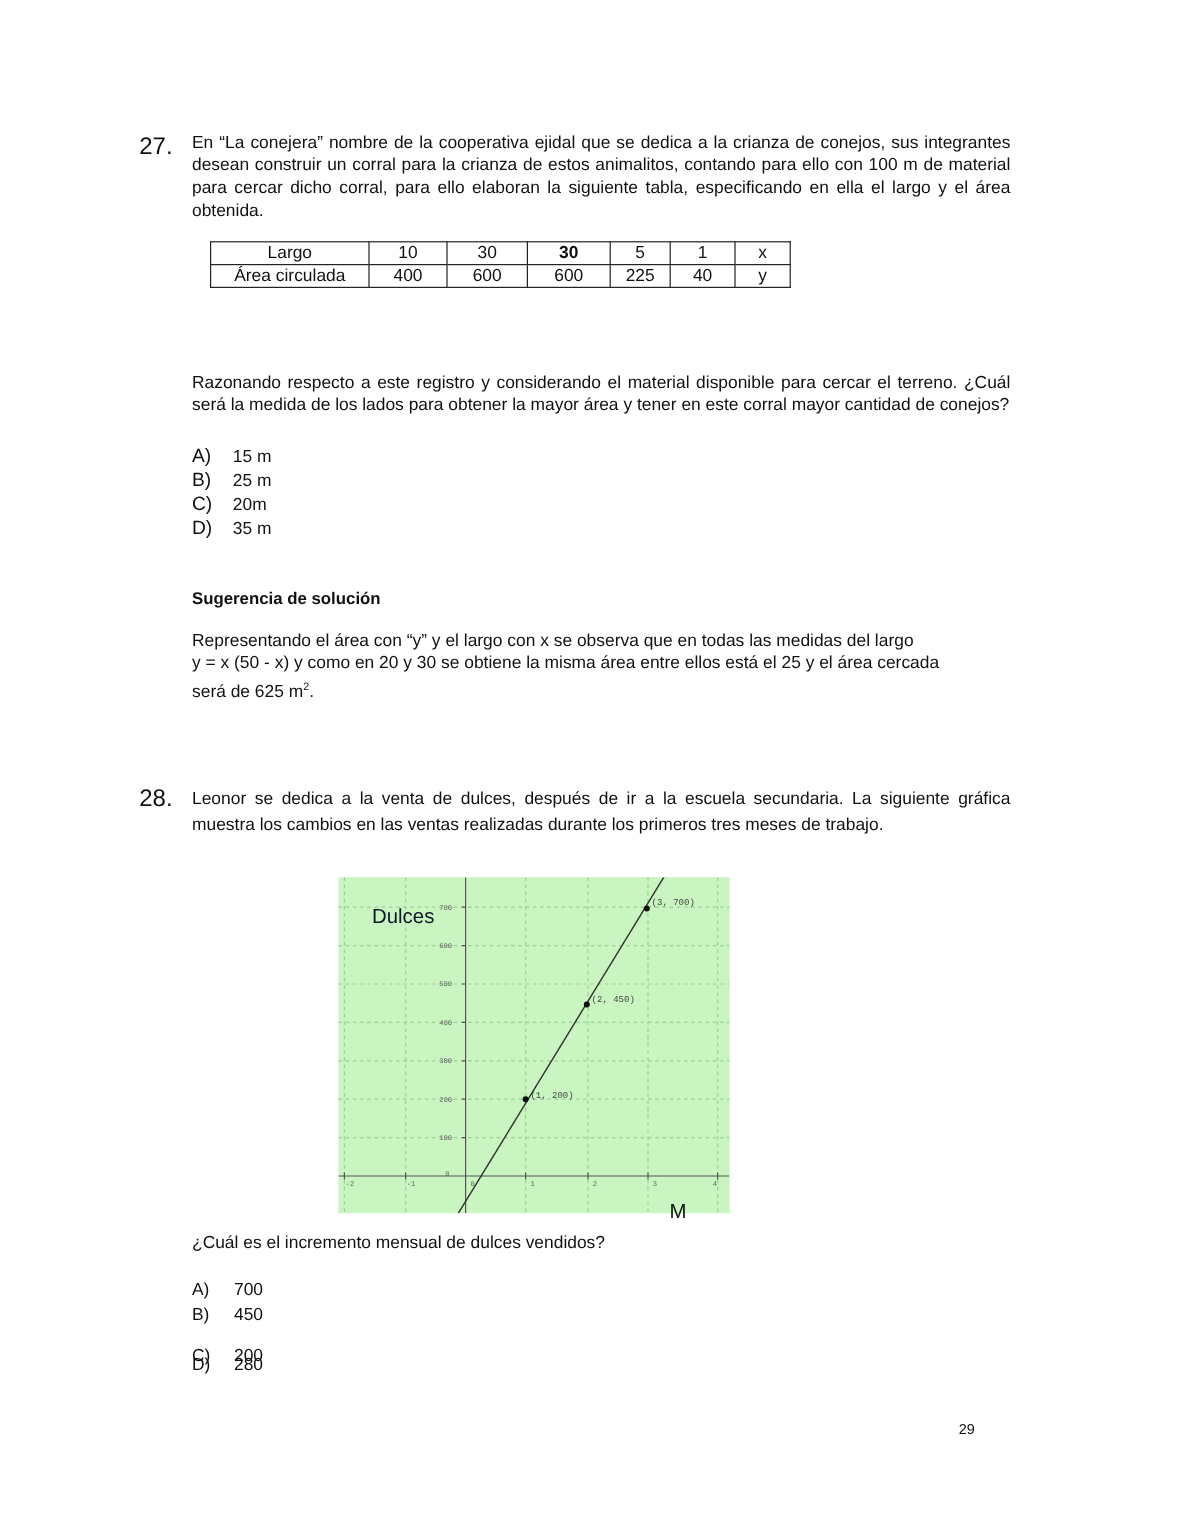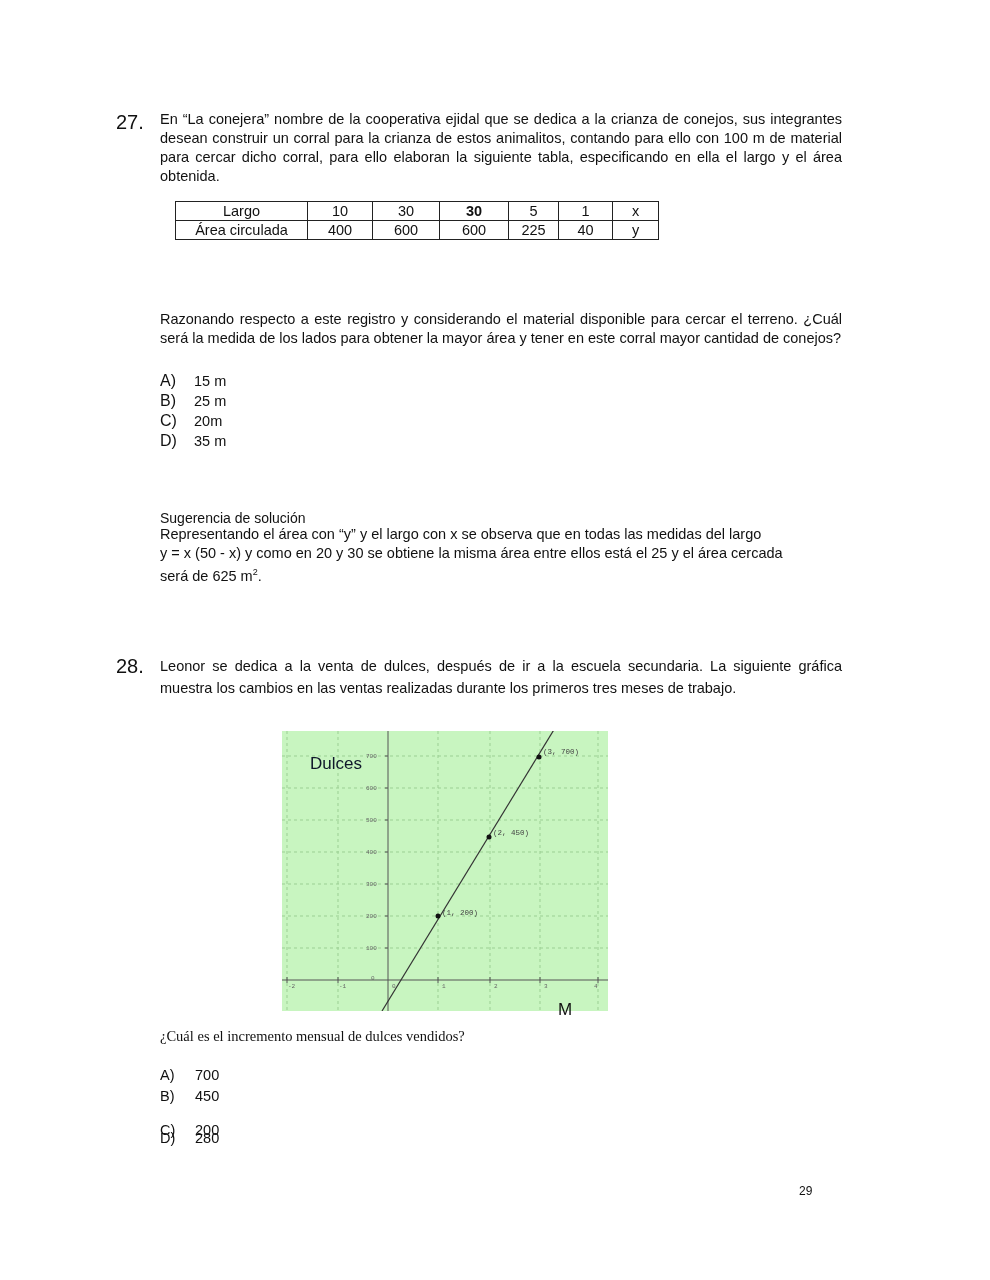--- a/index.html
+++ b/index.html
@@ -6,21 +6,21 @@
   body { width:990px; height:1280px; position:relative; overflow:hidden;
          font-family:"Liberation Sans", sans-serif; color:#111; }
   .num { position:absolute; left:116px; font-size:20px; }
   .para { position:absolute; left:160px; width:682px; font-size:14.5px; line-height:19px; text-align:justify; }
   .para.nojust { text-align:left; }
   table.t { position:absolute; left:175px; top:201px; border-collapse:collapse; font-size:14.5px; }
   table.t td { border:1px solid #222; text-align:center; padding:0 4px; height:18px; line-height:18px; }
   .opt { position:absolute; left:160px; font-size:14.5px; line-height:20px; }
   .opt .l { display:inline-block; width:34px; font-size:16px; }
   .opt2 .l { width:35px; font-size:14.5px; }
-  .bold { font-weight:normal;margin-top:20px; }
+  .bold { font-weight:bold; }
   sup { font-size:9px; }
   .chart { position:absolute; left:282px; top:731px; width:326px; height:280px; background:#c8f5c0; overflow:hidden; }
   .chart svg { position:absolute; left:0; top:0; }
   .dulces { position:absolute; left:310px; top:754px; font-size:17px; color:#0f172a; }
   .mlabel { position:absolute; left:558px; top:1000px; font-size:17px; color:#111; }
   .pagenum { position:absolute; left:799px; top:1184px; font-size:12px; }
 </style>
 </head>
 <body>
 
@@ -130,20 +130,20 @@
     <g font-family="Liberation Mono, monospace" font-size="7.5" fill="#444">
       <text x="160" y="184">(1, 200)</text>
       <text x="211" y="104">(2, 450)</text>
       <text x="261" y="23">(3, 700)</text>
     </g>
   </svg>
 </div>
 <div class="dulces">Dulces</div>
 <div class="mlabel">M</div>
 
-<div class="para nojust" style="top:1027px;font-family:Liberation Serif, serif;">¿Cuál es el incremento mensual de dulces vendidos?</div>
+<div class="para nojust" style="top:1027px;">¿Cuál es el incremento mensual de dulces vendidos?</div>
 
 <div class="opt opt2" style="top:1065px;"><span class="l">A)</span><span>700</span></div>
 <div class="opt opt2" style="top:1086px;"><span class="l">B)</span><span>450</span></div>
 <div class="opt opt2" style="top:1107px;margin-top:13px;"><span class="l">C)</span><span>200</span></div>
 <div class="opt opt2" style="top:1128px;"><span class="l">D)</span><span>280</span></div>
 
 <div class="pagenum">29</div>
 
 </body></html>

